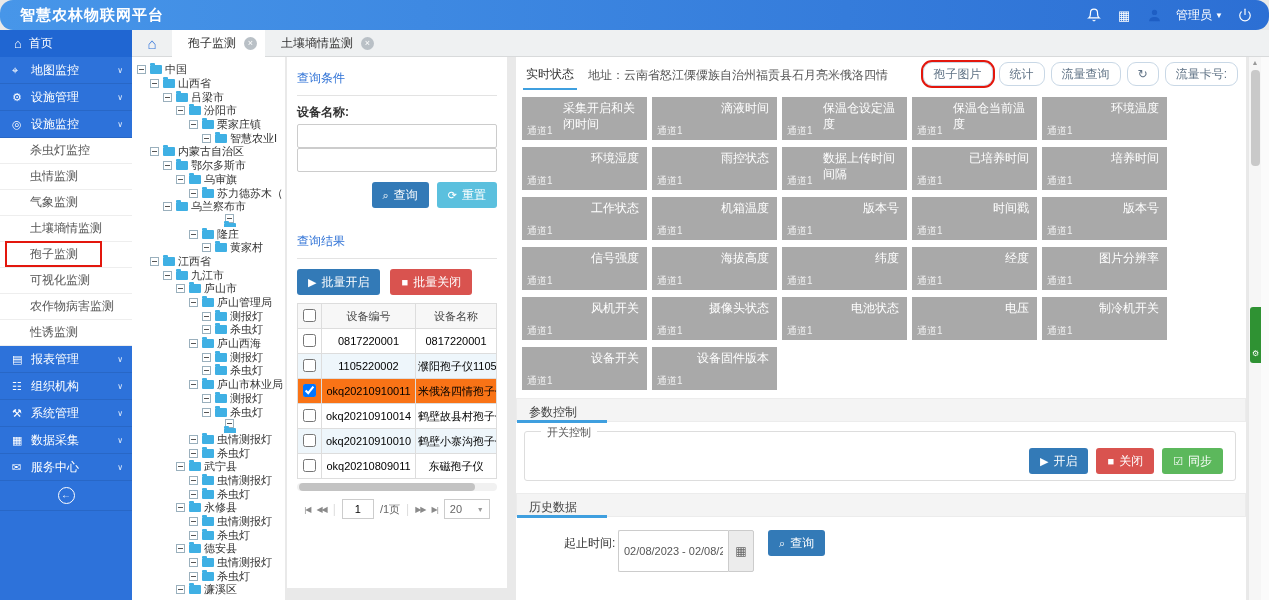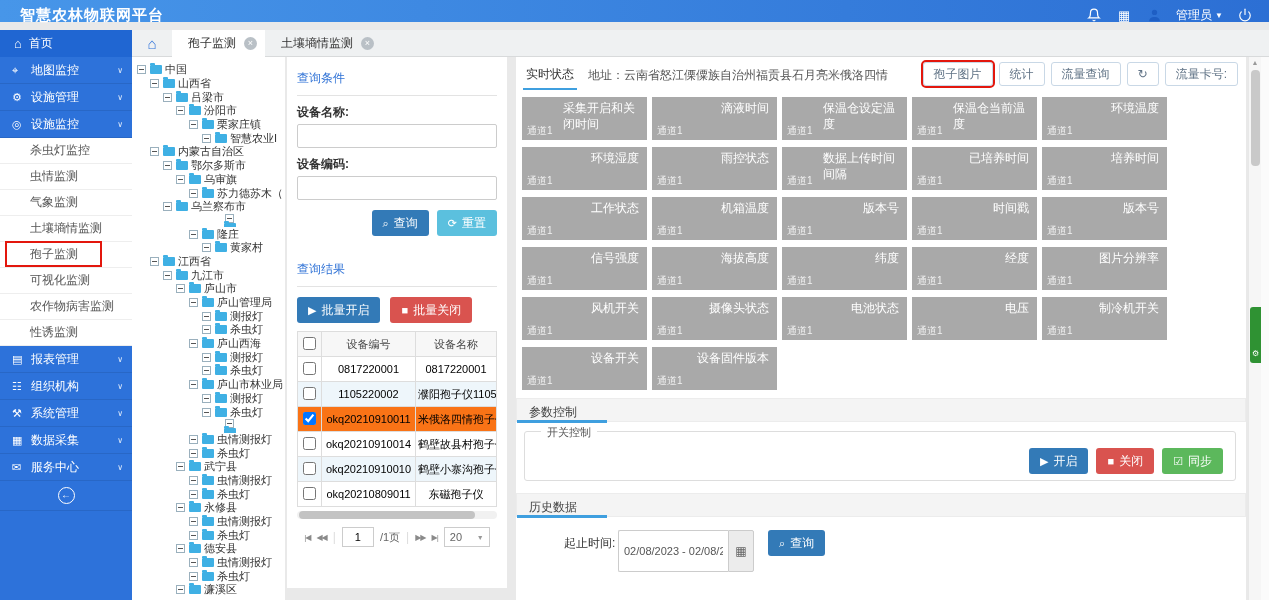--- a/index.html
+++ b/index.html
@@ -1,22 +1,22 @@
 <!DOCTYPE html>
 <html><head>
 <meta charset="utf-8">
 <style>
   * { margin:0; padding:0; box-sizing:border-box; }
   html,body { background:#fff; }
   .screen { position:relative; width:1269px; height:600px; overflow:hidden; background:#e9e9e9;
             font-family:"Liberation Sans","DejaVu Sans",sans-serif; font-size:12px; }
 
   
-  .topbar { position:absolute; left:0; top:0; width:1269px; height:22px;
-            background:linear-gradient(to right,#4796e9,#2c6fd4); }
+  .topbar { position:absolute; left:0; top:0; width:1269px; height:30px;
+            background:linear-gradient(to right,#4796e9,#2c6fd4);border-radius:13px; }
   .brand { position:absolute; left:20px; top:0; line-height:30px; color:#fff; font-size:15px; font-weight:bold; letter-spacing:1px; }
   .topbar-right { position:absolute; right:16px; top:0; height:30px; display:flex; align-items:center; gap:14px; color:#fff; }
   .tb-ico { width:16px; height:16px; display:flex; align-items:center; justify-content:center; font-size:13px; color:#fff; }
   .userbox { display:flex; align-items:center; gap:3px; font-size:12px; color:#fff; }
 
   
   .navrow { position:absolute; left:0; top:30px; width:1269px; height:27px; background:#eff1f2; border-bottom:1px solid #d8dadb; }
   .nav-home { position:absolute; left:0; top:0; width:132px; height:27px; background:#2066d2; color:#fff;
               display:flex; align-items:center; padding-left:14px; gap:7px; }
   .nav-home .hico { font-size:13px; }
@@ -73,21 +73,21 @@
   .pg-total { font-size:11px; color:#666; }
   .pg-size { width:46px; height:20px; border:1px solid #ccc; display:flex; align-items:center; justify-content:space-between; padding:0 5px; font-size:11px; color:#666; background:#fff; }
   .pg-size .caret { font-size:7px; color:#999; }
 
   
   .mainpanel { position:absolute; left:516px; top:57px; width:730px; bottom:0; background:#fff; }
   .mtab { position:absolute; left:10px; top:9px; font-size:12px; color:#333; }
   .mtab::after { content:""; position:absolute; left:-3px; right:-3px; bottom:-7px; height:2px; background:#3f9fdf; }
   .maddr { position:absolute; left:72px; top:10px; font-size:12px; color:#555; }
   .mbtns { position:absolute; right:8px; top:5px; display:flex; gap:6px; }
-  .obtn { height:24px; padding:0 10px; background:#fff; border:1px solid #c9d8e6; border-radius:3px; color:#5f7285; font-size:12px; display:inline-flex; align-items:center; font-family:inherit; cursor:pointer; }
+  .obtn { height:24px; padding:0 10px; background:#fff; border:1px solid #c9d8e6; border-radius:9px; color:#5f7285; font-size:12px; display:inline-flex; align-items:center; font-family:inherit; cursor:pointer; }
   .obtn.highlight { outline:2px solid #e3170d; }
   .tiles { position:absolute; left:6px; top:40px; width:646px; display:grid; grid-template-columns:repeat(5,125px); grid-auto-rows:43px; gap:7px 5px; }
   .tile { background:#a9a9a9; position:relative; color:#fff; overflow:hidden; }
   .tile-title { float:right; max-width:84px; text-align:left; padding:4px 8px 0 0; font-size:12px; line-height:1.3; }
   .tile-ch { position:absolute; left:5px; bottom:2px; font-size:10px; color:#f2f2f2; }
   .secbar { position:absolute; left:0; right:0; height:24px; background:#f4f4f4; border:1px solid #ececec; }
   .sec-label { position:absolute; left:12px; top:5px; font-size:12px; color:#444; }
   .secbar::after { content:""; position:absolute; left:0; bottom:-2px; width:90px; height:3px; background:#3f9fdf; }
   #parambar { top:341px; } #histbar { top:436px; }
   .fset { position:absolute; left:8px; right:10px; top:374px; height:50px; border:1px solid #ddd; border-radius:3px; }
@@ -416,21 +416,20 @@
         <span class="texp"></span>
         <span class="tfolder"></span>
         <span class="tlabel">濂溪区</span>
       </div>
     </div>
 
   <div class="querypanel">
     <div class="qtitle">查询条件</div>
     <div class="qlabel">设备名称:</div>
     <input class="qinput" type="text" style="">
-    <div class="qlabel">设备编码:</div>
     <input class="qinput" type="text" style="">
     <div class="qbtnrow">
       <button class="btn primary">
         <span class="bico">⌕</span>
         <span>查询</span>
       </button>
       <button class="btn info">
         <span class="bico">⟳</span>
         <span>重置</span>
       </button>

